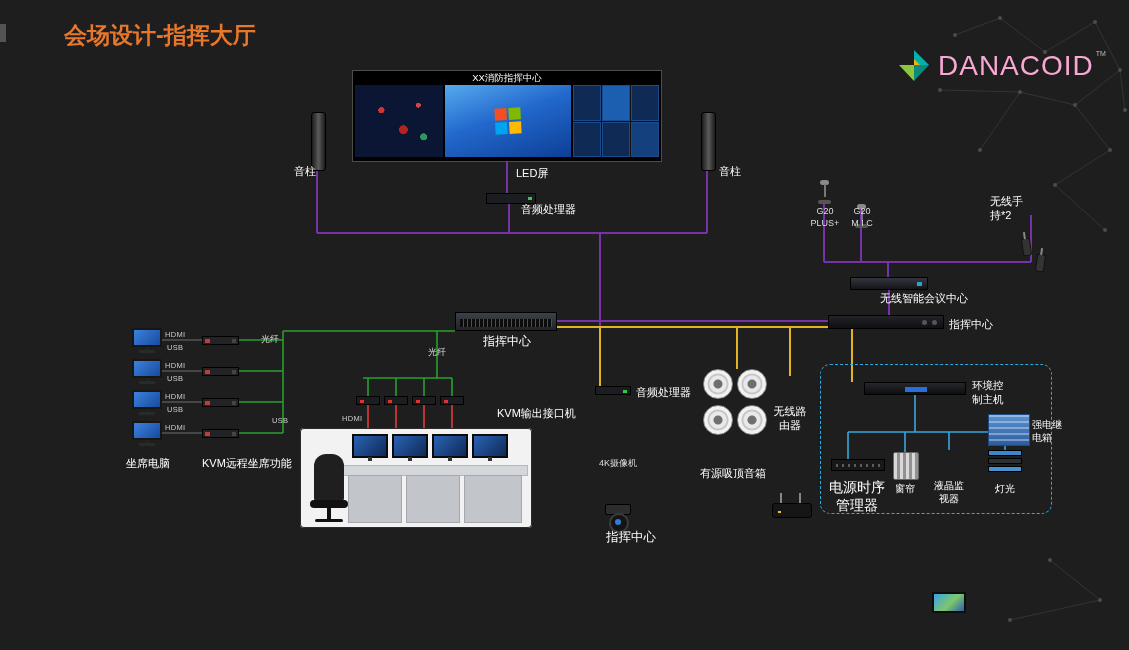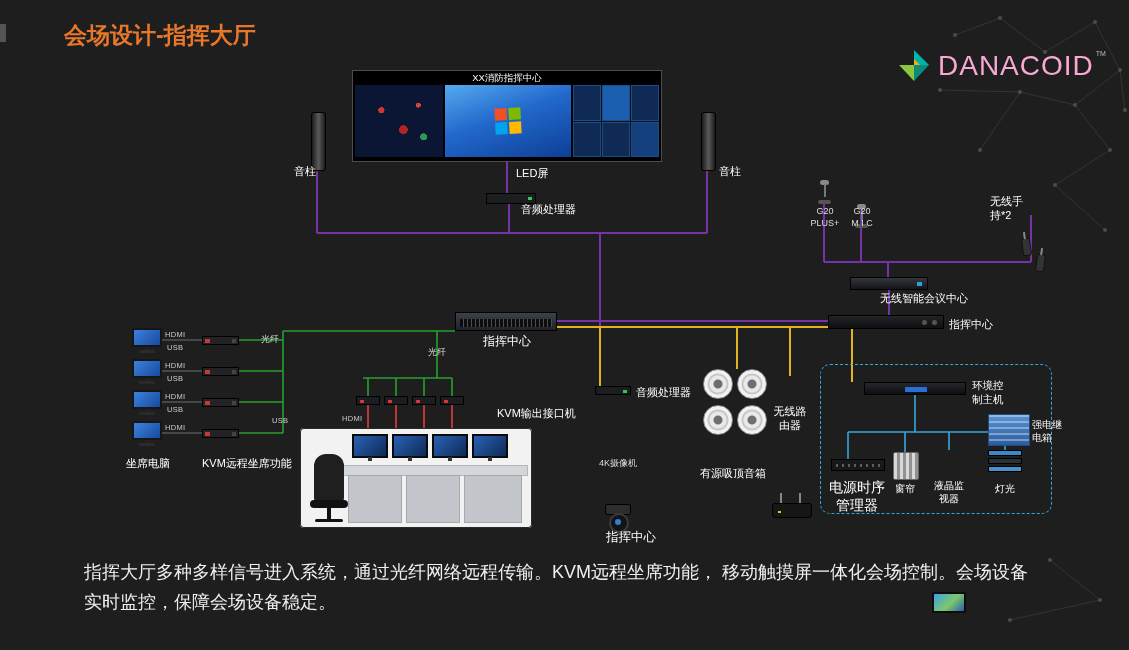--- a/index.html
+++ b/index.html
@@ -399,16 +399,14 @@
   <span class="lbl c" style="left:928px;top:479px;width:42px;font-size:10px;">液晶监
 视器</span>
 
   <div class="dev lights" style="left:988px;top:450px;">
     <div class="b1"></div>
       <div class="b2"></div>
       <div class="b3"></div>
   </div>
   <span class="lbl c" style="left:990px;top:482px;width:30px;font-size:10px;">灯光</span>
 
-  <div class="footer">指挥大厅多种多样信号进入系统，通过光纤网络远程传输。KVM远程坐席功能， 移动触摸屏一体化会场控制。会场设备
-实时监控，保障会场设备稳定。</div>
 
 </div>
 
 </body></html>

